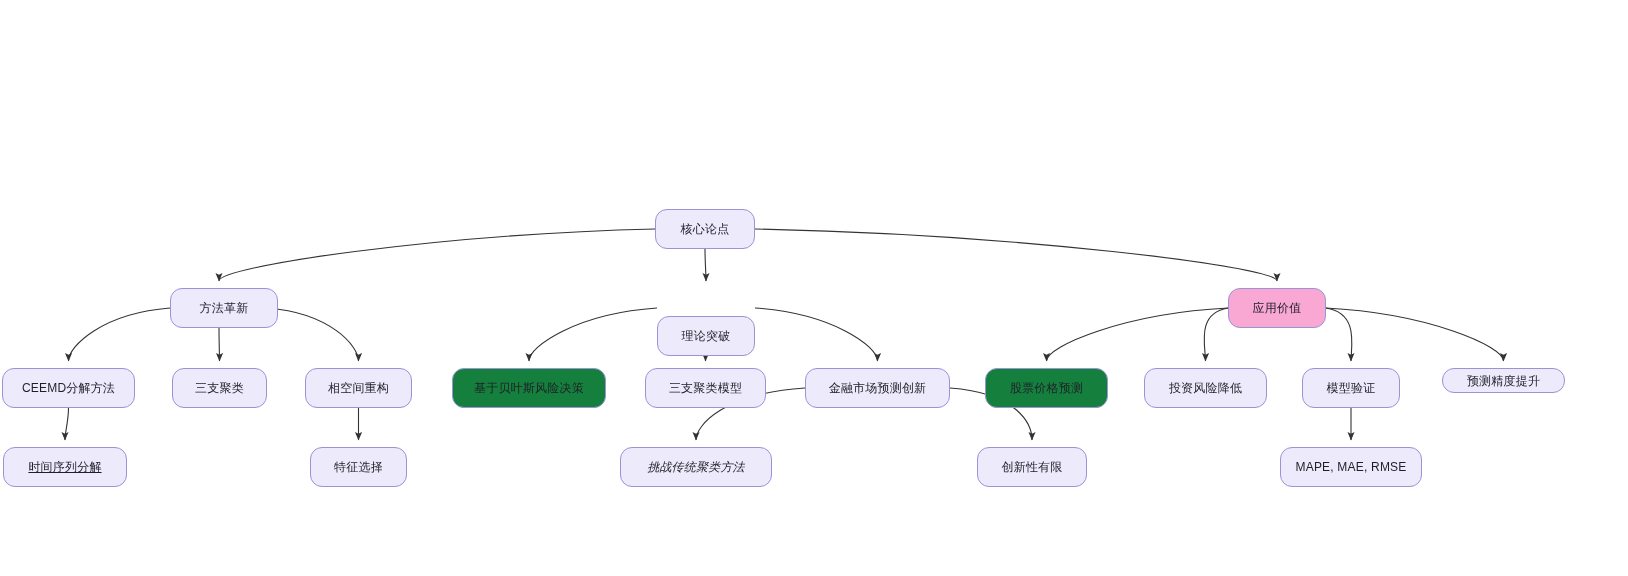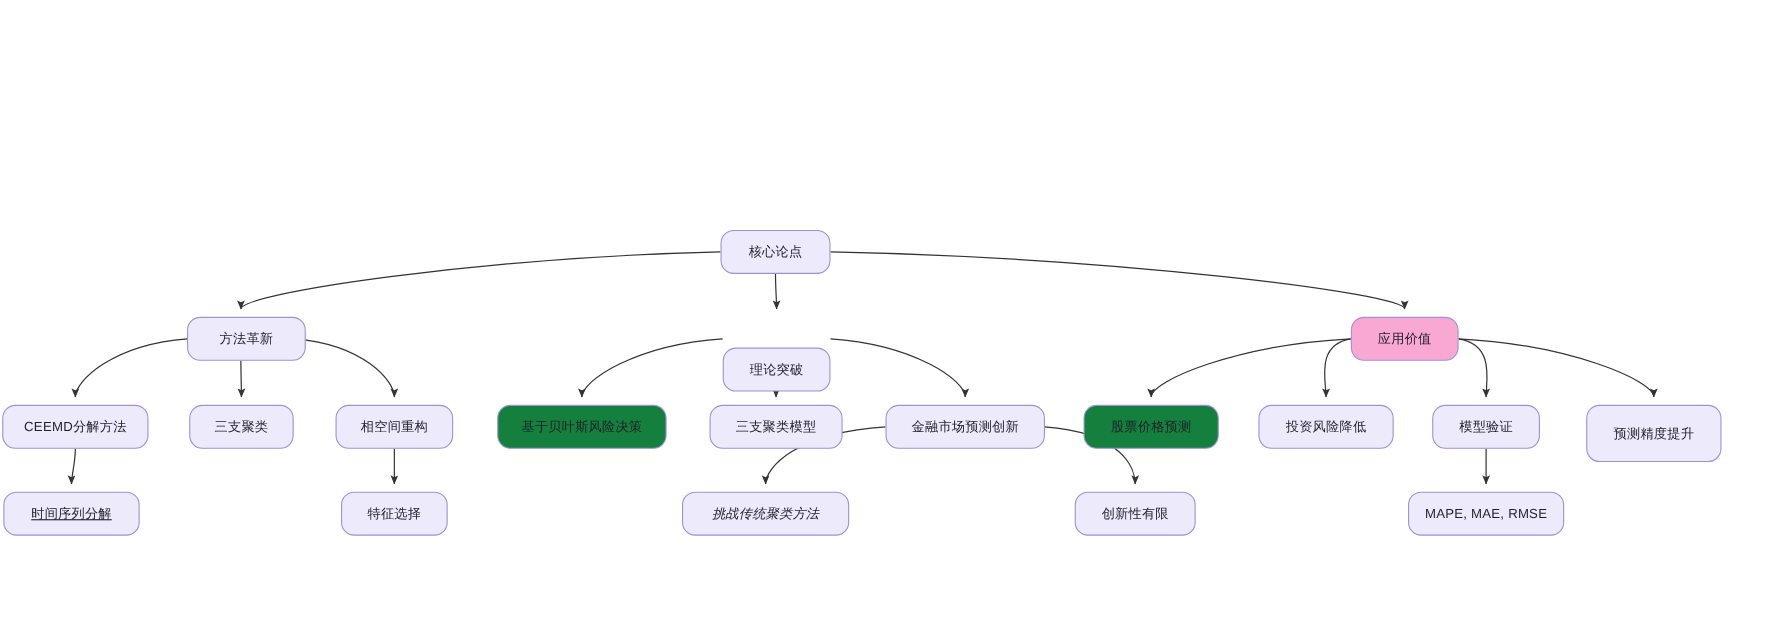--- a/index.html
+++ b/index.html
@@ -90,21 +90,21 @@
       </div>
       <div class="node" style="left: 985px; top: 368px; width: 123px; height: 40px; background: #15803d; border-color: rgb(154, 147, 214); color: rgb(31, 31, 40);">
         <span class="lbl">股票价格预测</span>
       </div>
       <div class="node" style="left: 1144px; top: 368px; width: 123px; height: 40px; background: rgb(236, 234, 251); border-color: rgb(154, 147, 214); color: rgb(31, 31, 40);">
         <span class="lbl">投资风险降低</span>
       </div>
       <div class="node" style="left: 1302px; top: 368px; width: 98px; height: 40px; background: rgb(236, 234, 251); border-color: rgb(154, 147, 214); color: rgb(31, 31, 40);">
         <span class="lbl">模型验证</span>
       </div>
-      <div class="node" style="left: 1442px; top: 368px; width: 123px; height: 52px; background: rgb(236, 234, 251); border-color: rgb(154, 147, 214); color: rgb(31, 31, 40);">
+      <div class="node" style="left: 1442px; top: 368px; width: 123px; height: 25px; background: rgb(236, 234, 251); border-color: rgb(154, 147, 214); color: rgb(31, 31, 40);">
         <span class="lbl">预测精度提升</span>
       </div>
       <div class="node" style="left: 3px; top: 447px; width: 124px; height: 40px; background: rgb(236, 234, 251); border-color: rgb(154, 147, 214); color: rgb(31, 31, 40); text-decoration: underline;">
         <span class="lbl">时间序列分解</span>
       </div>
       <div class="node" style="left: 310px; top: 447px; width: 97px; height: 40px; background: rgb(236, 234, 251); border-color: rgb(154, 147, 214); color: rgb(31, 31, 40);">
         <span class="lbl">特征选择</span>
       </div>
       <div class="node" style="left: 620px; top: 447px; width: 152px; height: 40px; background: rgb(236, 234, 251); border-color: rgb(154, 147, 214); color: rgb(31, 31, 40); font-style: italic;">
         <span class="lbl">挑战传统聚类方法</span>

